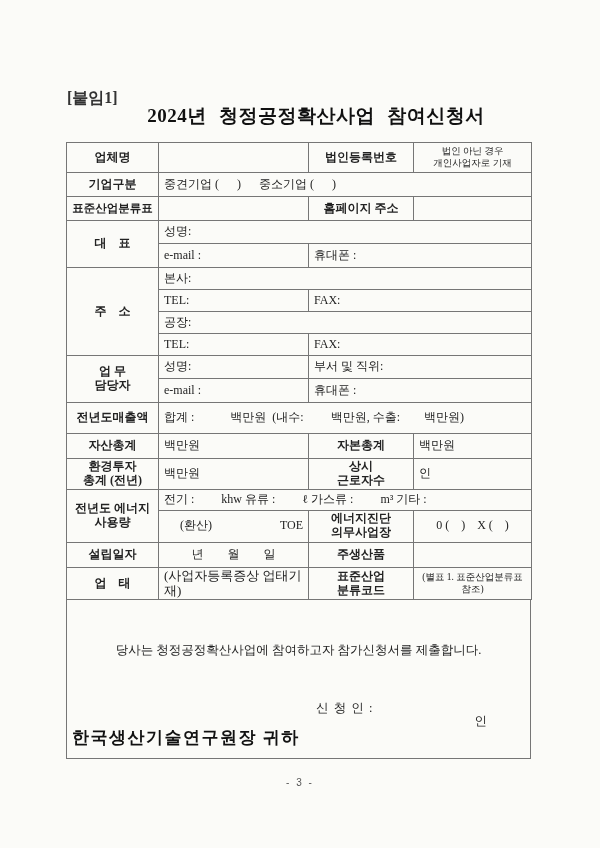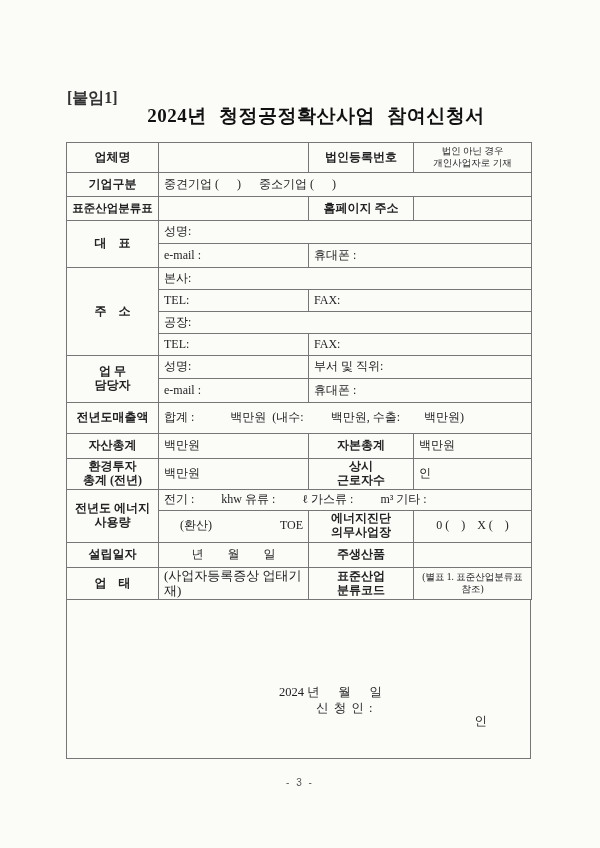--- a/index.html
+++ b/index.html
@@ -167,19 +167,20 @@
       <td class="lbl pre">업    태</td>
       <td class="mid">(사업자등록증상 업태기재)</td>
       <td class="lbl preline">표준산업
 분류코드</td>
       <td class="center small">(별표 1. 표준산업분류표 참조)</td>
     </tr>
   </tbody>
     </table>
 
   <div class="stmt-box">
-    <div class="dateline">2024 년      월      일</div>
+    <div class="stmt">당사는 청정공정확산사업에 참여하고자 참가신청서를 제출합니다.</div>
     <div class="applicant">신 청 인 :</div>
     <div class="seal">인</div>
+    <div class="recipient">한국생산기술연구원장 귀하</div>
   </div>
 </div>
 
 <div class="footer">- 3 -</div>
 
 </body></html>

